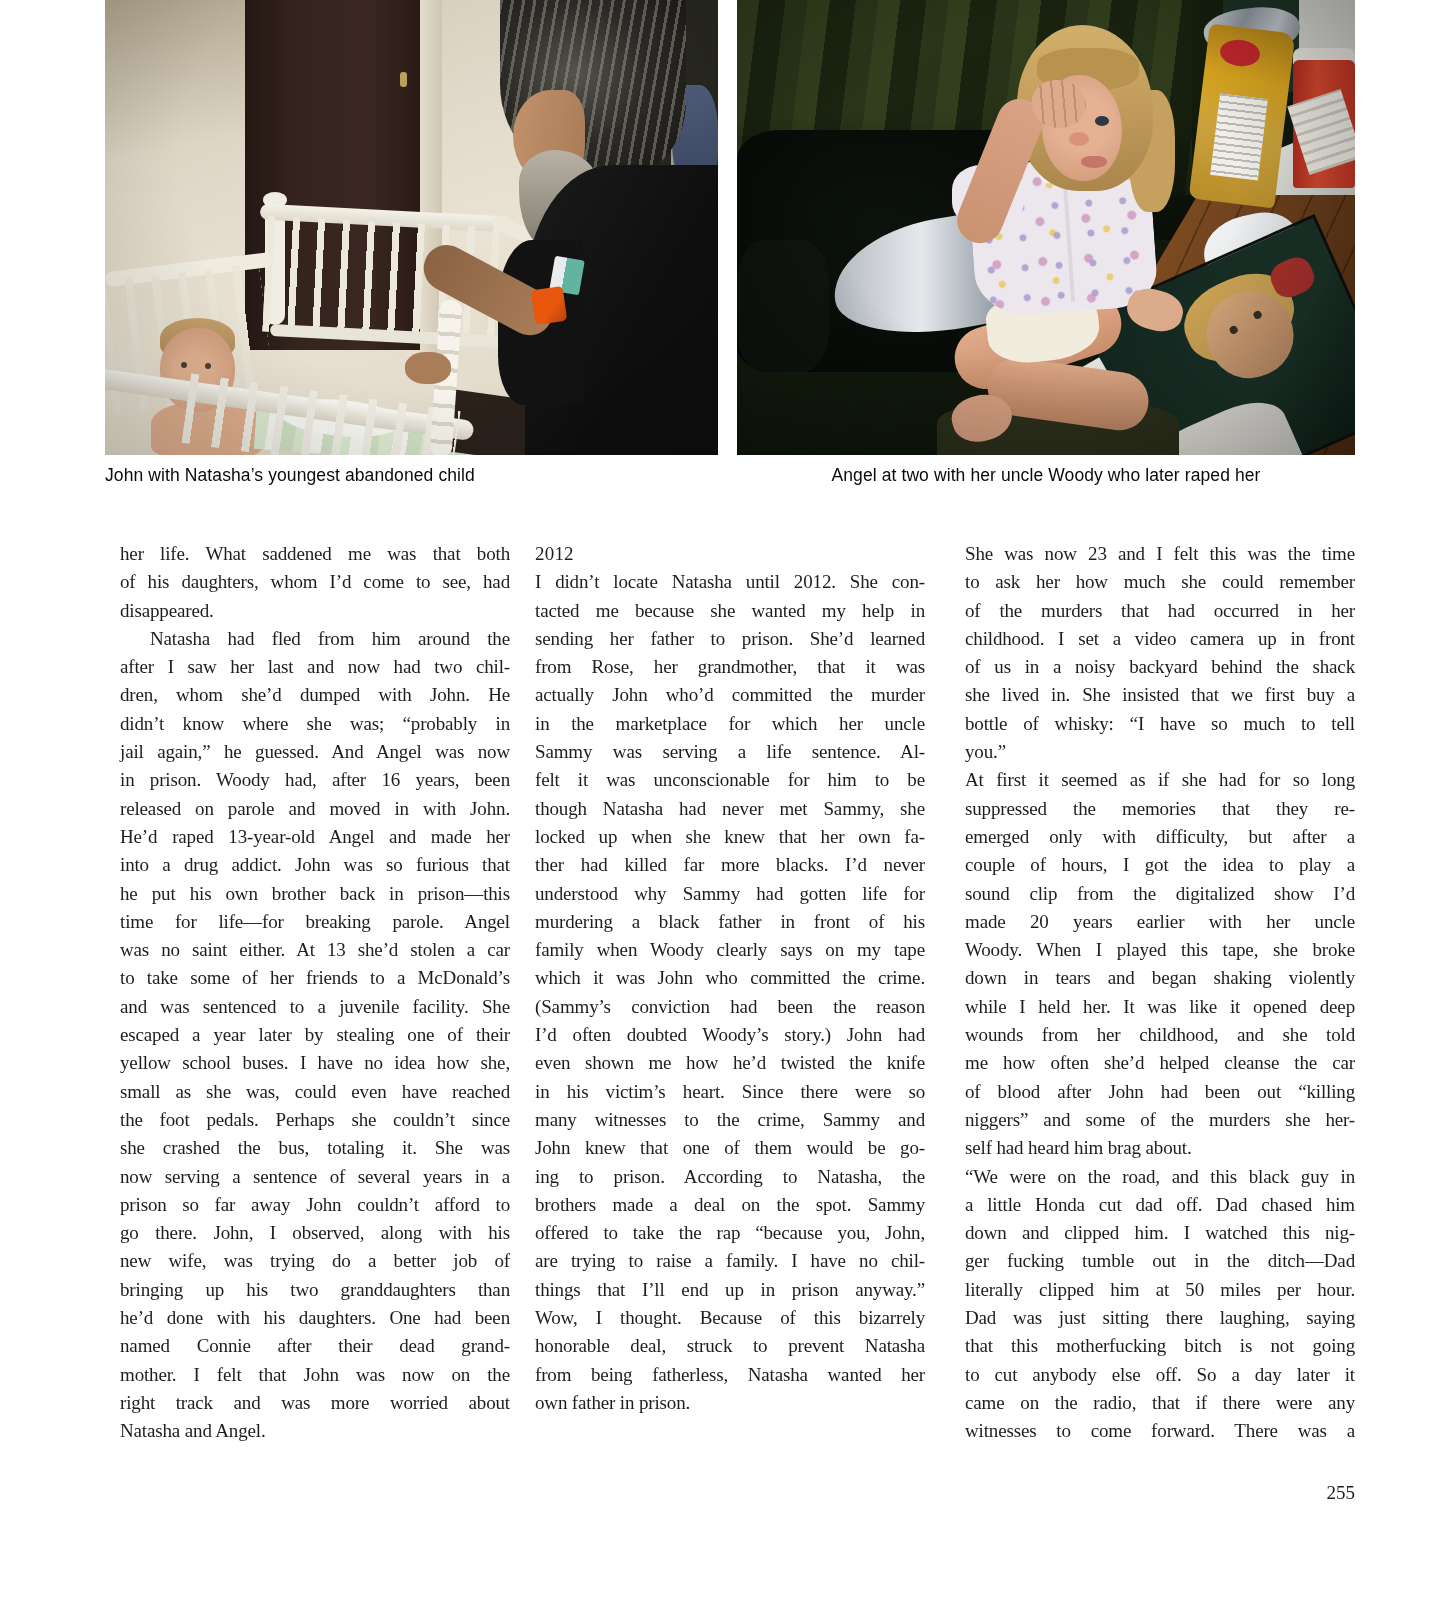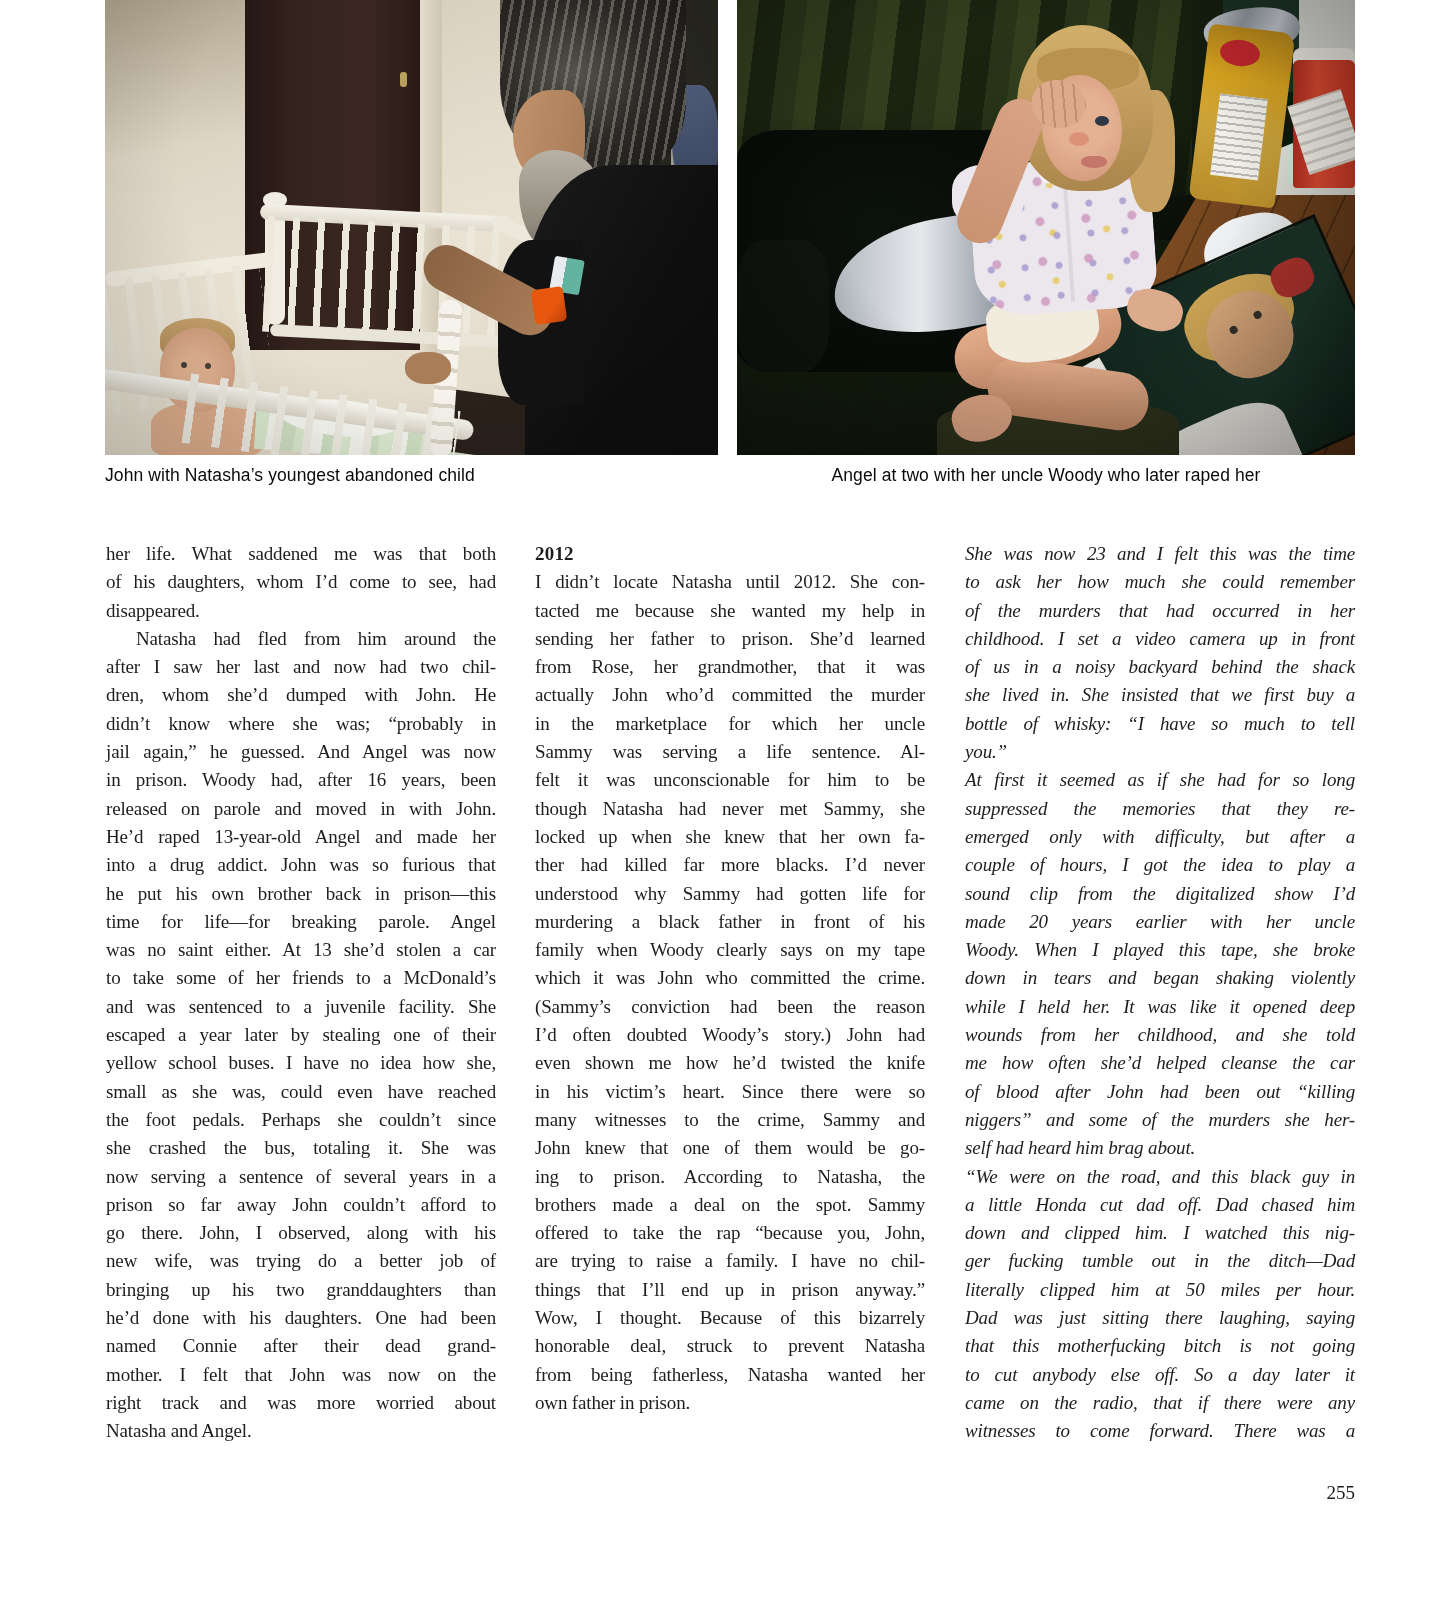--- a/index.html
+++ b/index.html
@@ -126,27 +126,27 @@
   .rp-vignette{inset:0;background:radial-gradient(ellipse at 48% 42%,rgba(0,0,0,0) 45%,rgba(0,0,0,.38) 100%);}
 
   
   .caption{position:absolute;top:463px;font-family:"Liberation Sans",sans-serif;font-size:17.5px;
            color:#0a0a0a;letter-spacing:.1px;line-height:24px;}
   .caption-left{left:105px;width:613px;text-align:left;}
   .caption-right{left:737px;width:618px;text-align:center;}
 
   
   .col{position:absolute;top:540px;width:390px;font-size:19px;line-height:28.3px;letter-spacing:-.15px;}
-  .col-1{left:106px;}
+  .col-1{left:120px;}
   .col-2{left:535px;}
-  .col-3{left:965px;font-style:italic;}
+  .col-3{left:965px;}
   .ln{text-align:justify;text-align-last:justify;}
   .ln-last{text-align-last:left;}
   .ln-indent{padding-left:30px;}
-  .heading{font-weight:bold;text-align:left;text-align-last:left;letter-spacing:.2px;}
+  .heading{font-weight:normal;text-align:left;text-align-last:left;letter-spacing:.2px;}
 
   .pagenum{position:absolute;left:965px;top:1482px;width:390px;text-align:right;font-size:19px;color:#1e1d1b;}
 </style>
 </head>
 <body>
 
 <div class="page">
 
   <div class="photo photo-left">
     <div class="lp-wall"></div>

